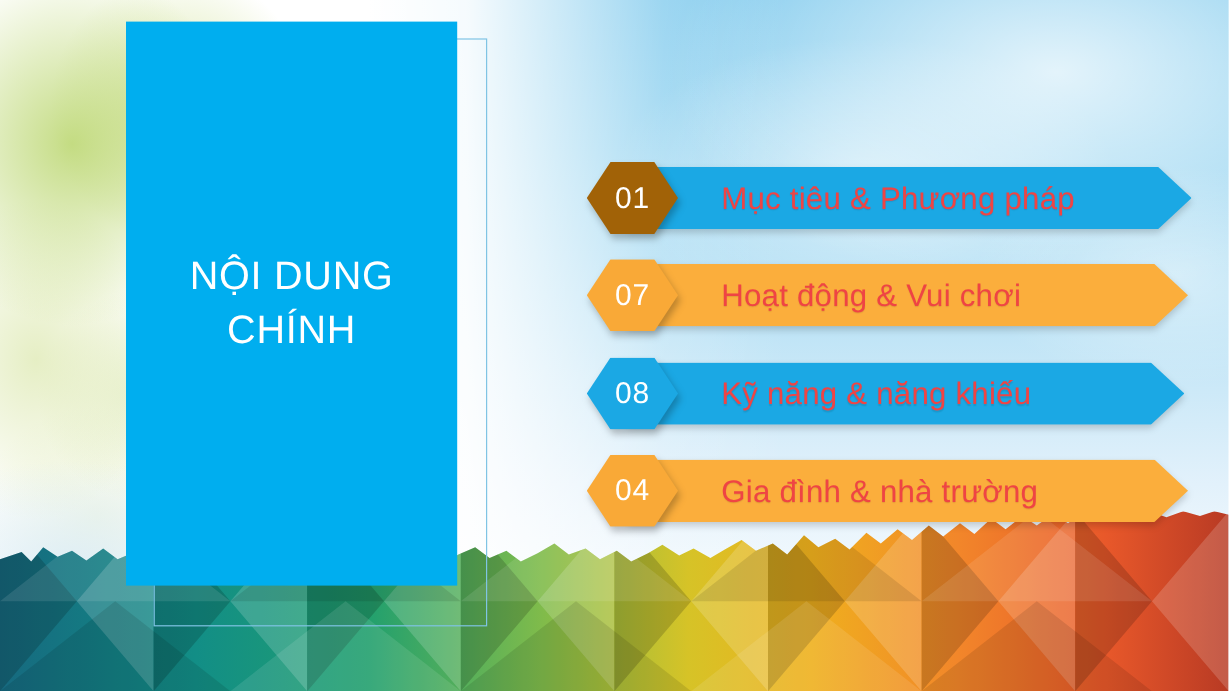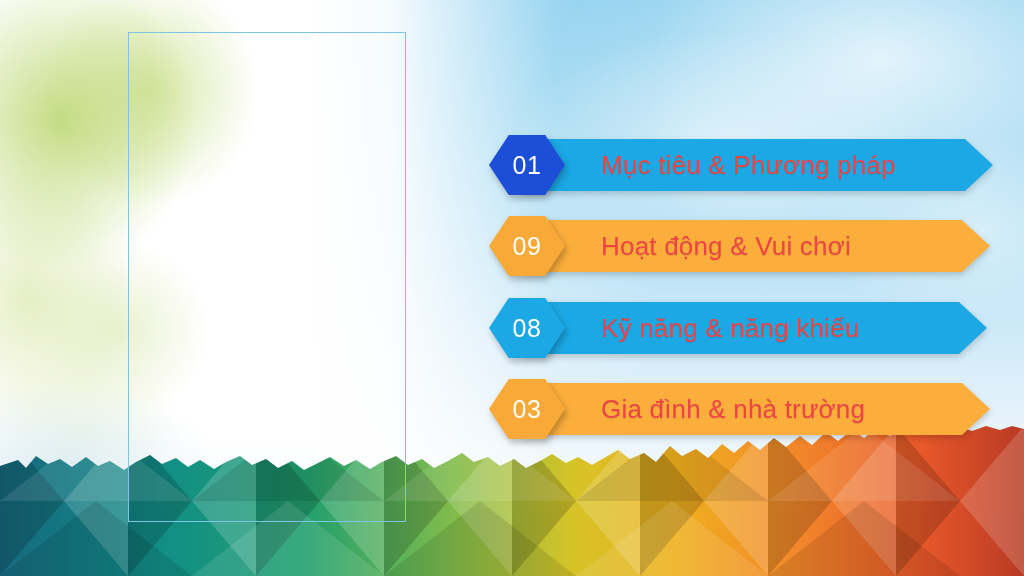--- a/index.html
+++ b/index.html
@@ -206,42 +206,46 @@
           <polygon points="384,150 480,75 576,150" fill="#000000"></polygon>
           <polygon points="576,150 672,75 768,150" fill="#ffffff"></polygon>
           <polygon points="768,150 864,75 960,150" fill="#000000"></polygon>
         </g>
       </g>
     </svg>
   </div>
 
   <div class="title-outline"></div>
 
+  <div class="title-block">
+    <div class="title-text">NỘI DUNG
+CHÍNH</div>
+  </div>
 
   <div class="items">
 
     <div class="item" id="item-0" style="top: 135px;">
       <div class="bar" style="width: 470px;">
         <div class="bar-shape" style="background: rgb(27, 168, 228);"></div>
       </div>
       <div class="hex">
-        <div class="hex-shape" style="background: #1d4ed8; text-align: right;">
+        <div class="hex-shape" style="background: #a16207; text-align: right;">
           <span class="num">01</span>
         </div>
       </div>
       <div class="label">Mục tiêu &amp; Phương pháp</div>
     </div>
 
     <div class="item" id="item-1" style="top: 216px;">
       <div class="bar" style="width: 467px;">
         <div class="bar-shape" style="background: rgb(251, 174, 60);"></div>
       </div>
       <div class="hex">
         <div class="hex-shape" style="background: rgb(249, 169, 55);">
-          <span class="num">09</span>
+          <span class="num">07</span>
         </div>
       </div>
       <div class="label">Hoạt động &amp; Vui chơi</div>
     </div>
 
     <div class="item" id="item-2" style="top: 298px;">
       <div class="bar" style="width: 464px;">
         <div class="bar-shape" style="background: rgb(27, 168, 228);"></div>
       </div>
       <div class="hex">
@@ -251,20 +255,20 @@
       </div>
       <div class="label">Kỹ năng &amp; năng khiếu</div>
     </div>
 
     <div class="item" id="item-3" style="top: 379px;">
       <div class="bar" style="width: 467px;">
         <div class="bar-shape" style="background: rgb(251, 174, 60);"></div>
       </div>
       <div class="hex">
         <div class="hex-shape" style="background: rgb(249, 169, 55);">
-          <span class="num">03</span>
+          <span class="num">04</span>
         </div>
       </div>
       <div class="label">Gia đình &amp; nhà trường</div>
     </div>
 
   </div>
 </div>
 
 </body></html>

